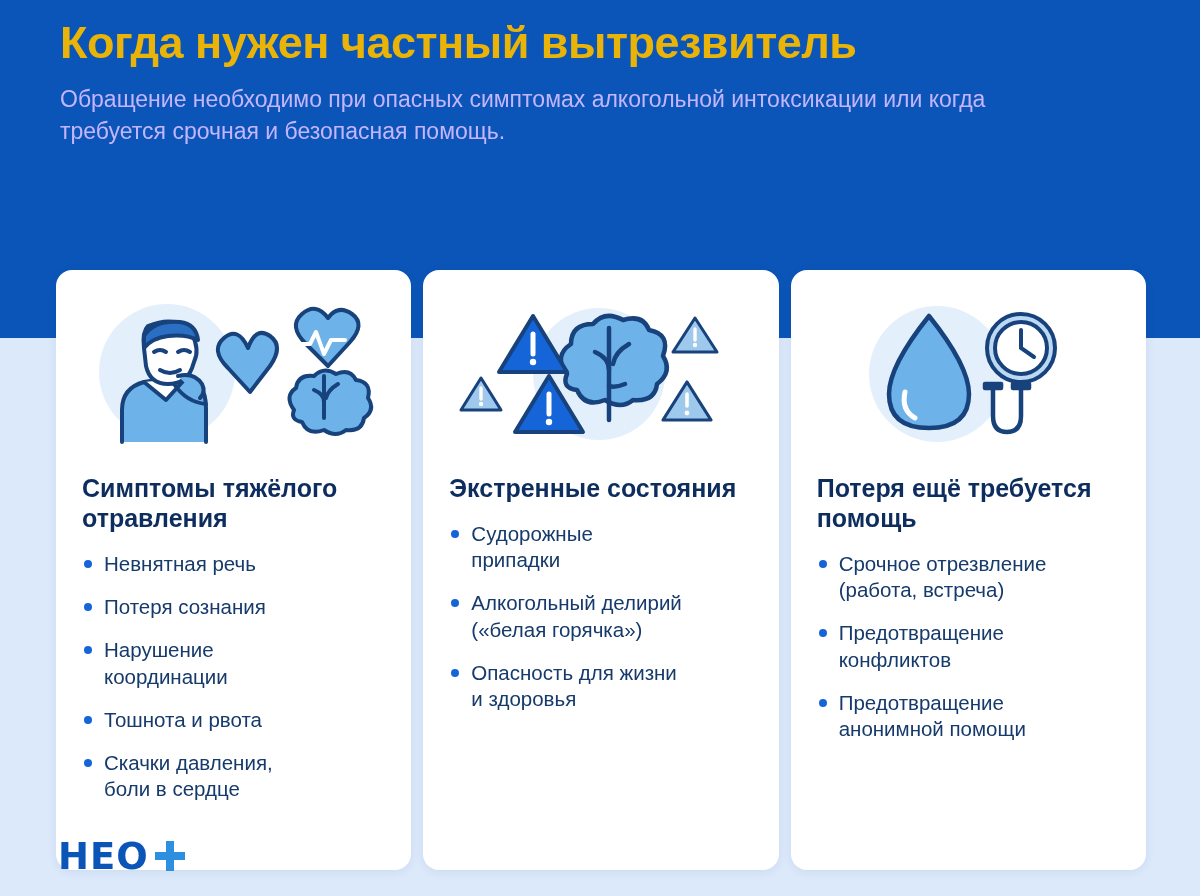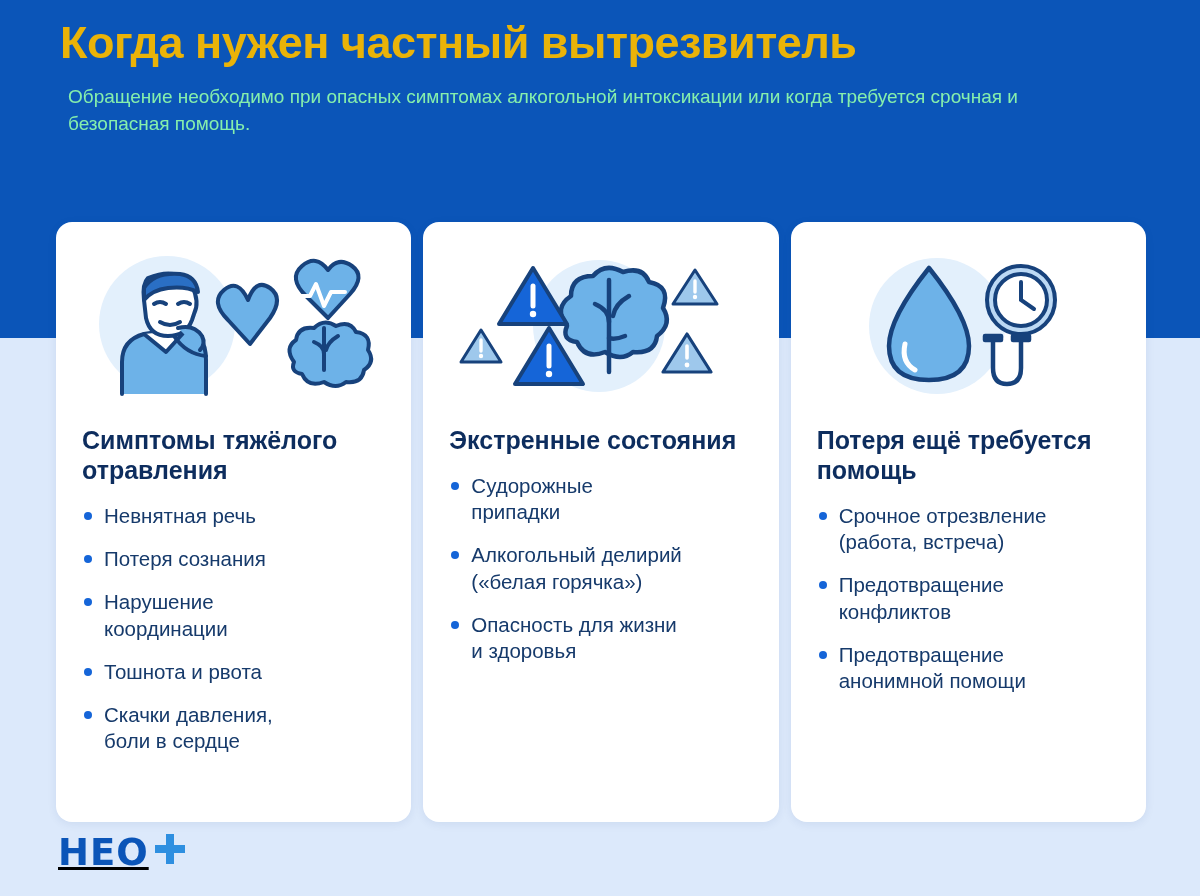--- a/index.html
+++ b/index.html
@@ -36,24 +36,24 @@
   }
   .title {
     color: #eab308;
     font-size: 45px;
     font-weight: bold;
     letter-spacing: -0.5px;
     line-height: 1.12;
     margin: 0 0 16px 0;
   }
   .subtitle {
-    color: #86efac;
-    font-size: 19px;
+    color: #c4b5fd;
+    font-size: 23px;
     line-height: 1.38;
-    margin: 8px;
+    margin: 0;
     max-width: 1030px;
   }
   
   .cards {
     position: absolute;
     left: 56px;
     top: 222px;
     width: 1090px;
     display: flex;
     gap: 12px;
@@ -61,20 +61,21 @@
   .card {
     background: #ffffff;
     border-radius: 16px;
     width: 356px;
     min-height: 600px;
     box-sizing: border-box;
     padding: 22px 26px 26px 26px;
     box-shadow: 0 2px 10px rgba(10,50,110,0.08);
     display: flex;
     flex-direction: column;
+    margin-top: 48px;
   }
   .icon-area {
     height: 175px;
     position: relative;
     margin-bottom: 6px;
   }
   .card-title {
     color: #0d2d5e;
     font-size: 25px;
     font-weight: bold;
@@ -105,22 +106,22 @@
     height: 8px;
     border-radius: 50%;
     background: #1565d8;
   }
   
   .logo {
     position: absolute;
     left: 58px;
     bottom: 18px;
     display: flex;
+    align-items: center;
     height: 44px;
-    text-decoration: underline;
   }
   .logo-text {
     font-family: "DejaVu Sans", sans-serif;
     font-size: 37px;
     font-weight: bold;
     color: #0b55b8;
     letter-spacing: 1px;
     line-height: 1;
   }
   .logo-plus {

